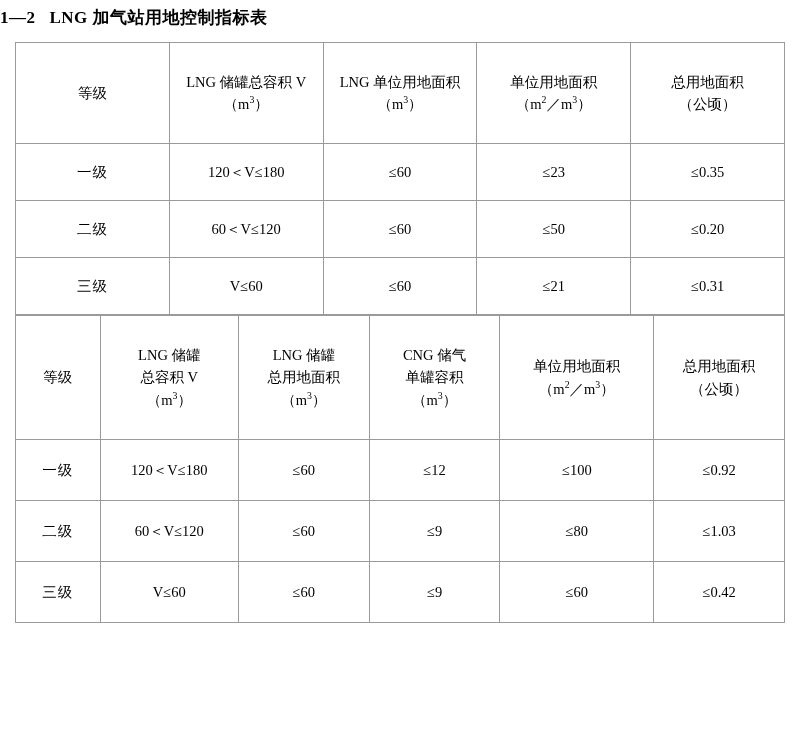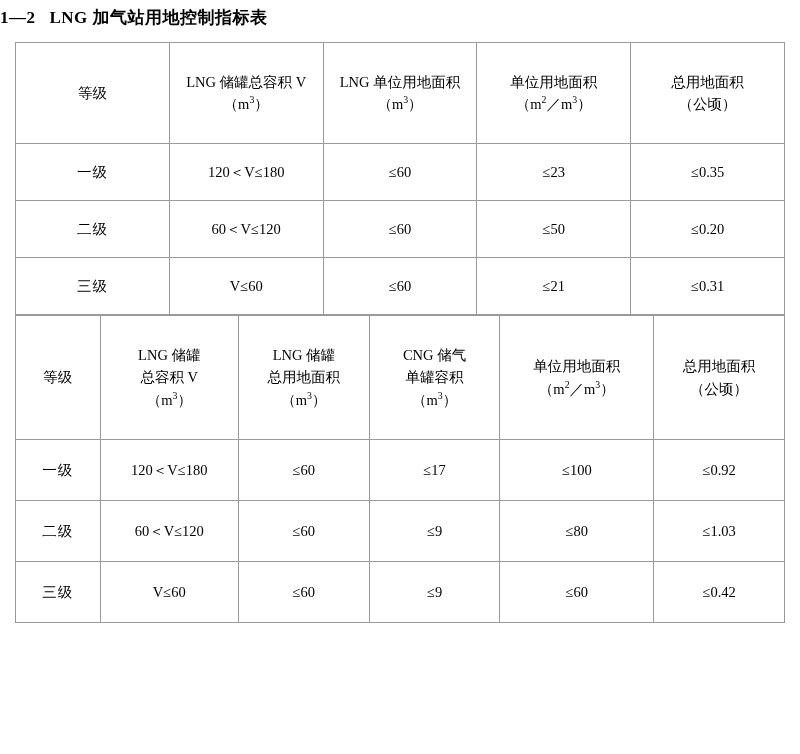--- a/index.html
+++ b/index.html
@@ -175,21 +175,21 @@
         </td>
         <td>
           <span class="hdr-line">总用地面积</span>
           <span class="hdr-line">（公顷）</span>
         </td>
       </tr>
       <tr>
         <td class="lvl">一级</td>
         <td>120＜V≤180</td>
         <td>≤60</td>
-        <td>≤17</td>
+        <td>≤12</td>
         <td>≤100</td>
         <td>≤0.92</td>
       </tr>
       <tr>
         <td class="lvl">二级</td>
         <td>60＜V≤120</td>
         <td>≤60</td>
         <td>≤9</td>
         <td>≤80</td>
         <td>≤1.03</td>

